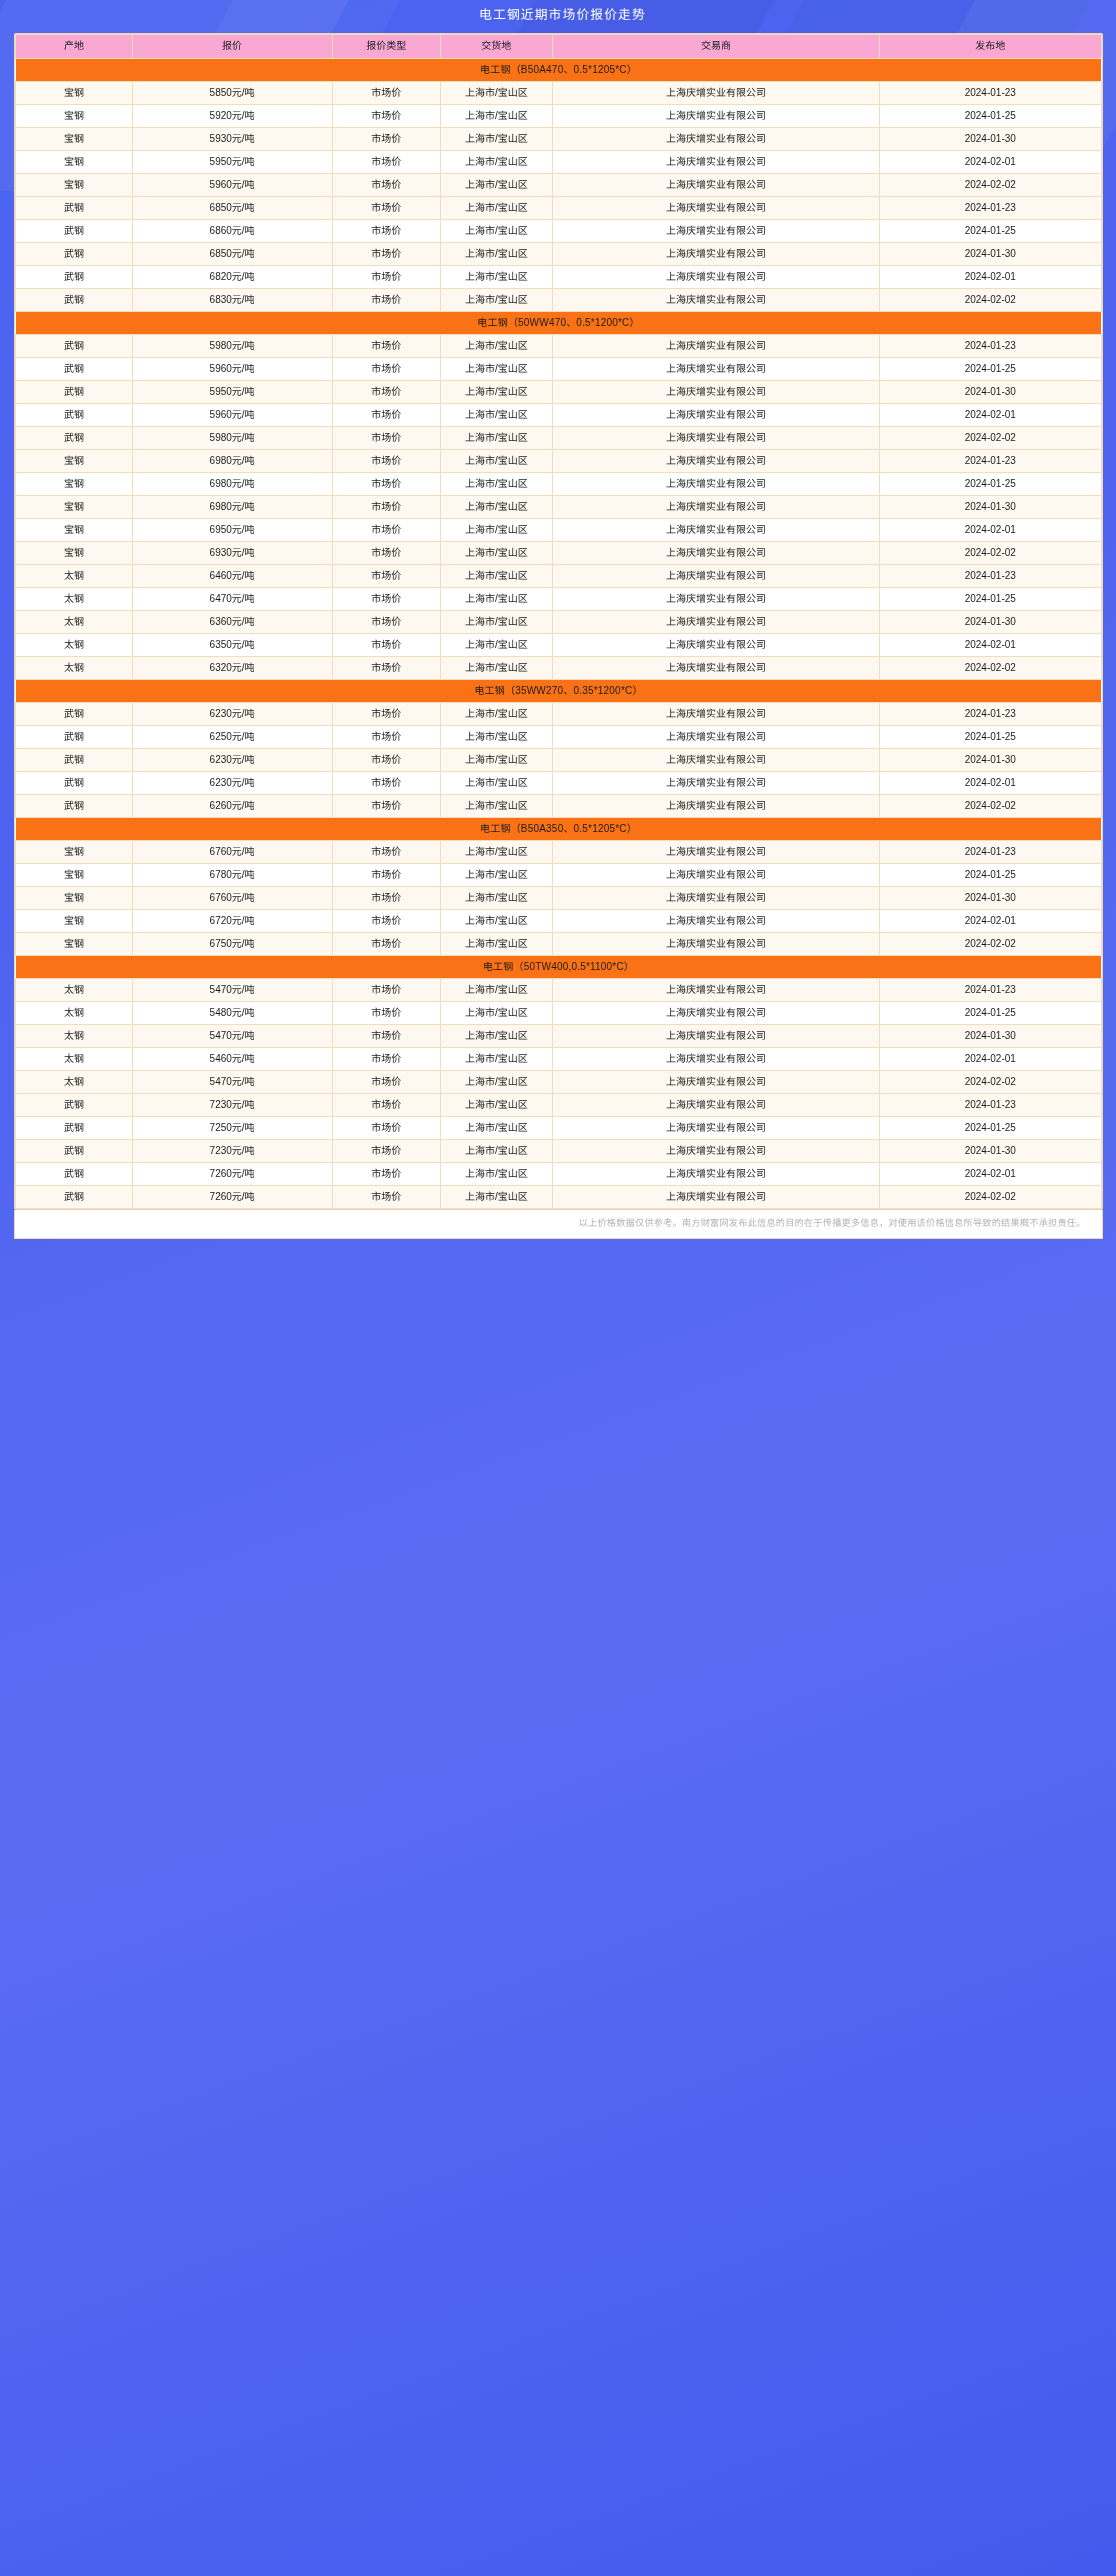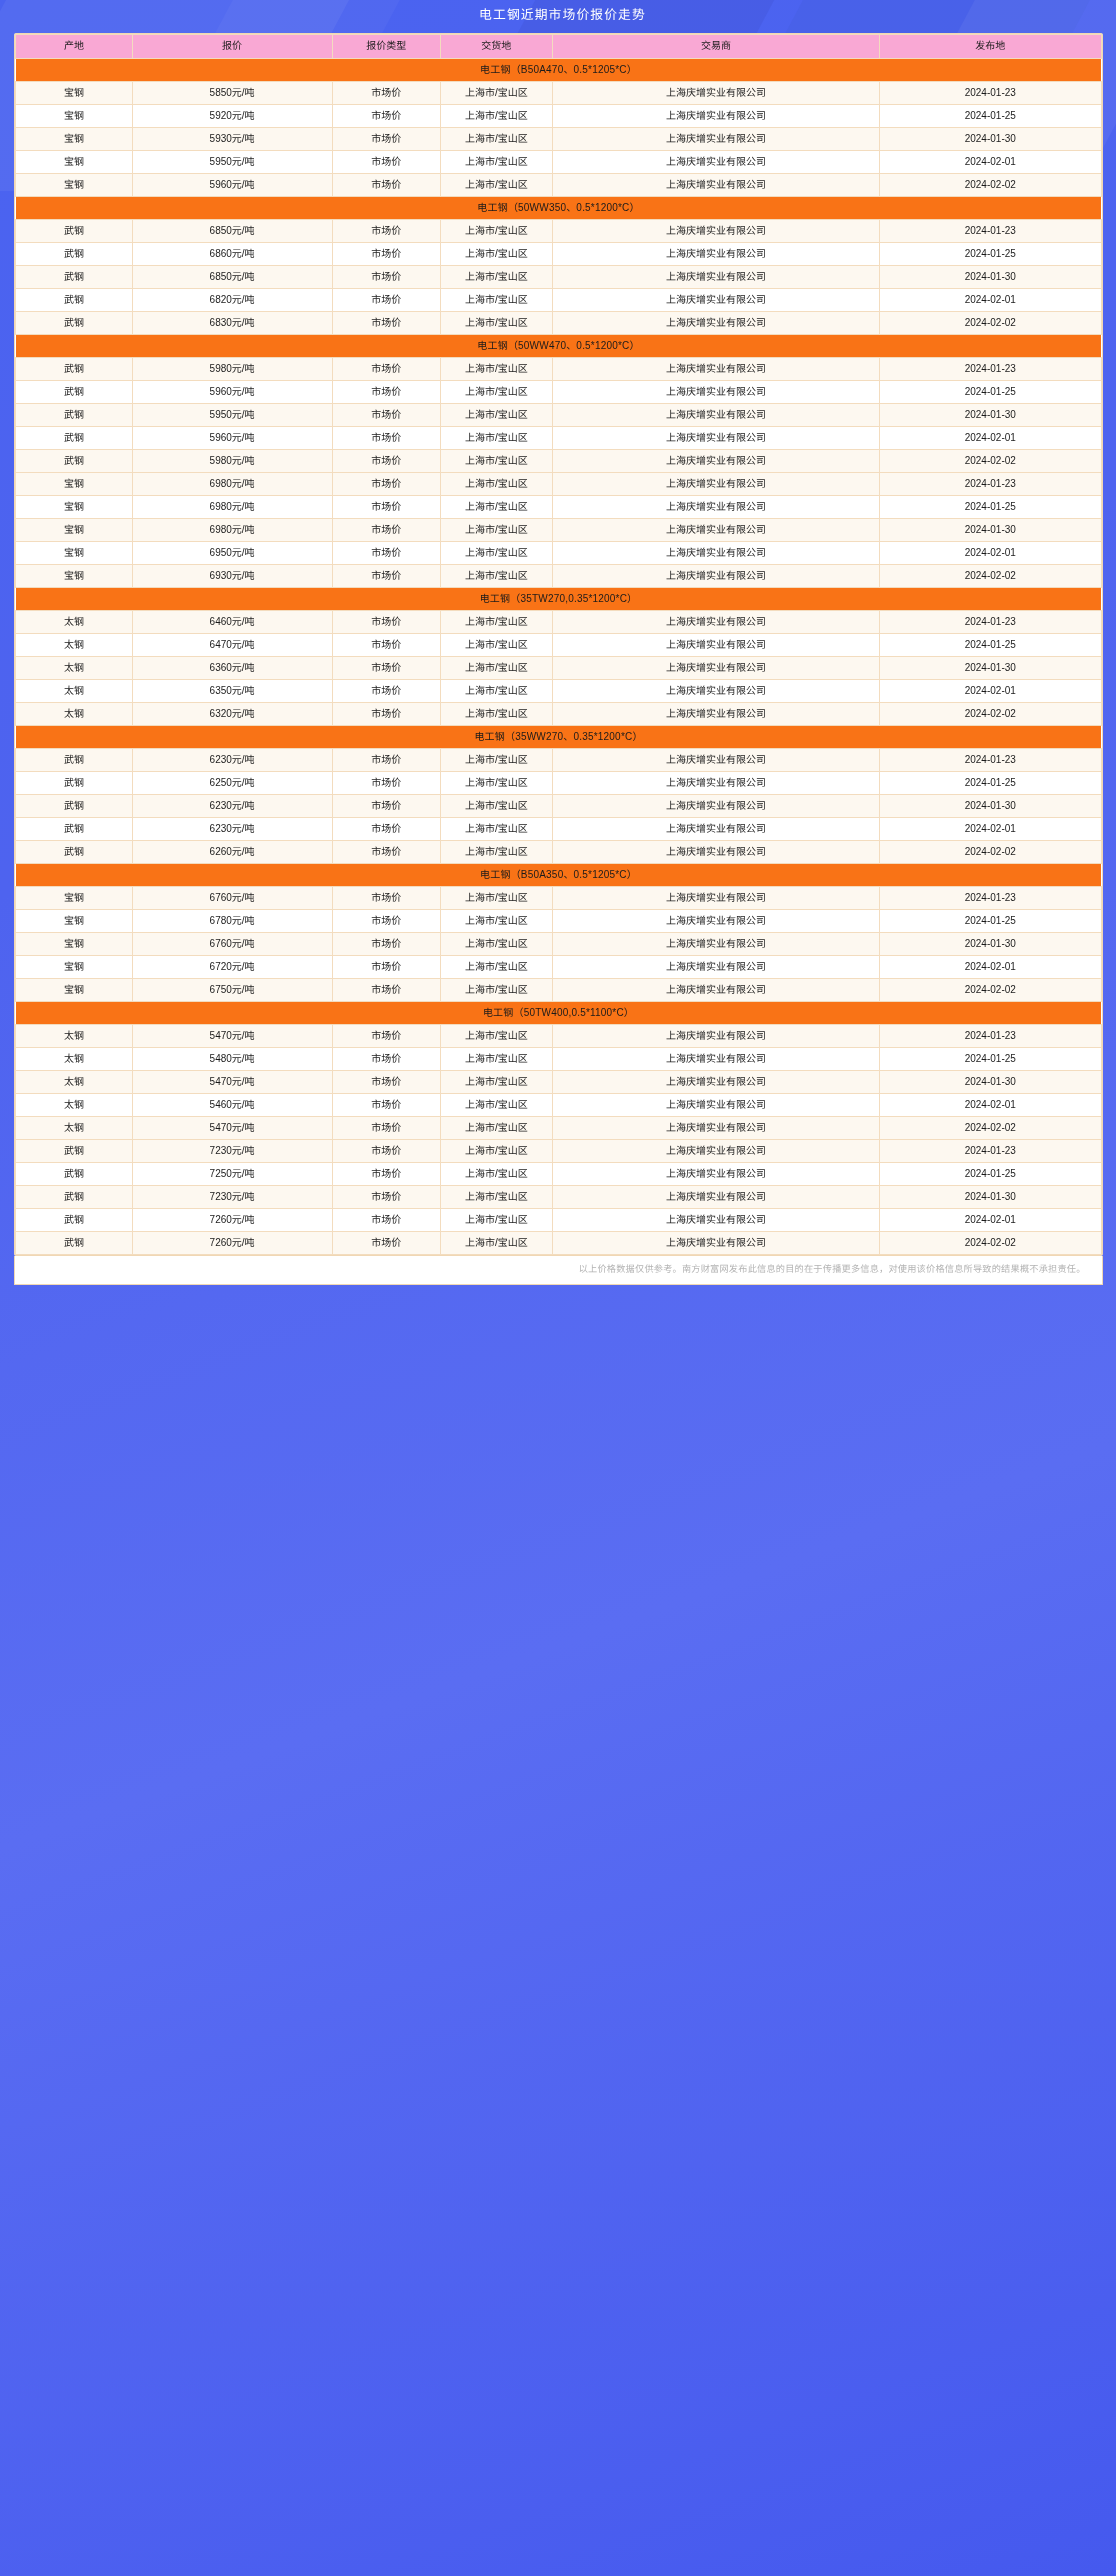--- a/index.html
+++ b/index.html
@@ -227,23 +227,20 @@
             <td>2024-02-01</td>
           </tr>
           <tr class="data-row odd">
             <td>宝钢</td>
             <td>5960元/吨</td>
             <td>市场价</td>
             <td>上海市/宝山区</td>
             <td>上海庆增实业有限公司</td>
             <td>2024-02-02</td>
           </tr>
-          <tr class="group-row">
-            <td colspan="6">电工钢（50WW350、0.5*1200*C）</td>
-          </tr>
           <tr class="data-row odd">
             <td>武钢</td>
             <td>6850元/吨</td>
             <td>市场价</td>
             <td>上海市/宝山区</td>
             <td>上海庆增实业有限公司</td>
             <td>2024-01-23</td>
           </tr>
           <tr class="data-row even">
             <td>武钢</td>
@@ -352,23 +349,20 @@
             <td>上海庆增实业有限公司</td>
             <td>2024-02-01</td>
           </tr>
           <tr class="data-row odd">
             <td>宝钢</td>
             <td>6930元/吨</td>
             <td>市场价</td>
             <td>上海市/宝山区</td>
             <td>上海庆增实业有限公司</td>
             <td>2024-02-02</td>
-          </tr>
-          <tr class="group-row">
-            <td colspan="6">电工钢（35TW270,0.35*1200*C）</td>
           </tr>
           <tr class="data-row odd">
             <td>太钢</td>
             <td>6460元/吨</td>
             <td>市场价</td>
             <td>上海市/宝山区</td>
             <td>上海庆增实业有限公司</td>
             <td>2024-01-23</td>
           </tr>
           <tr class="data-row even">

